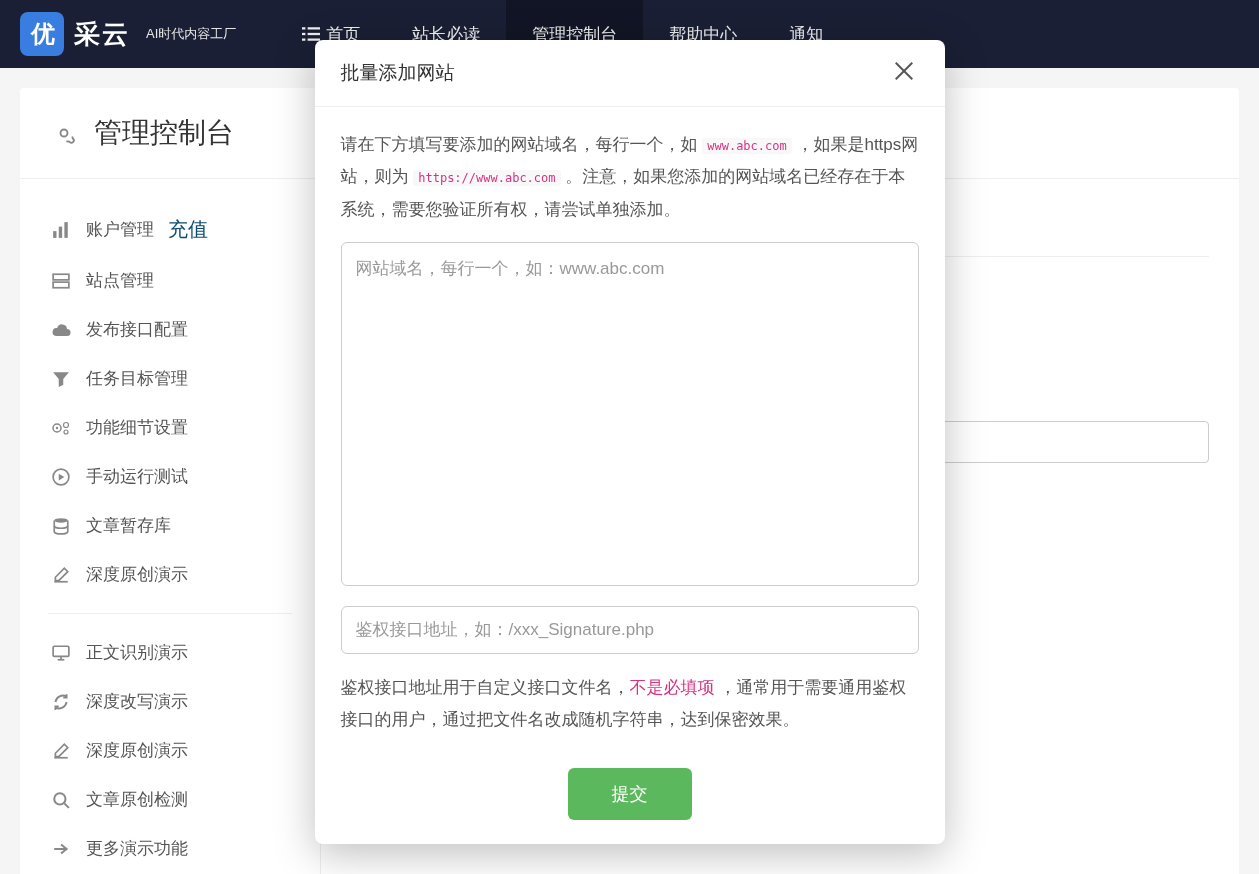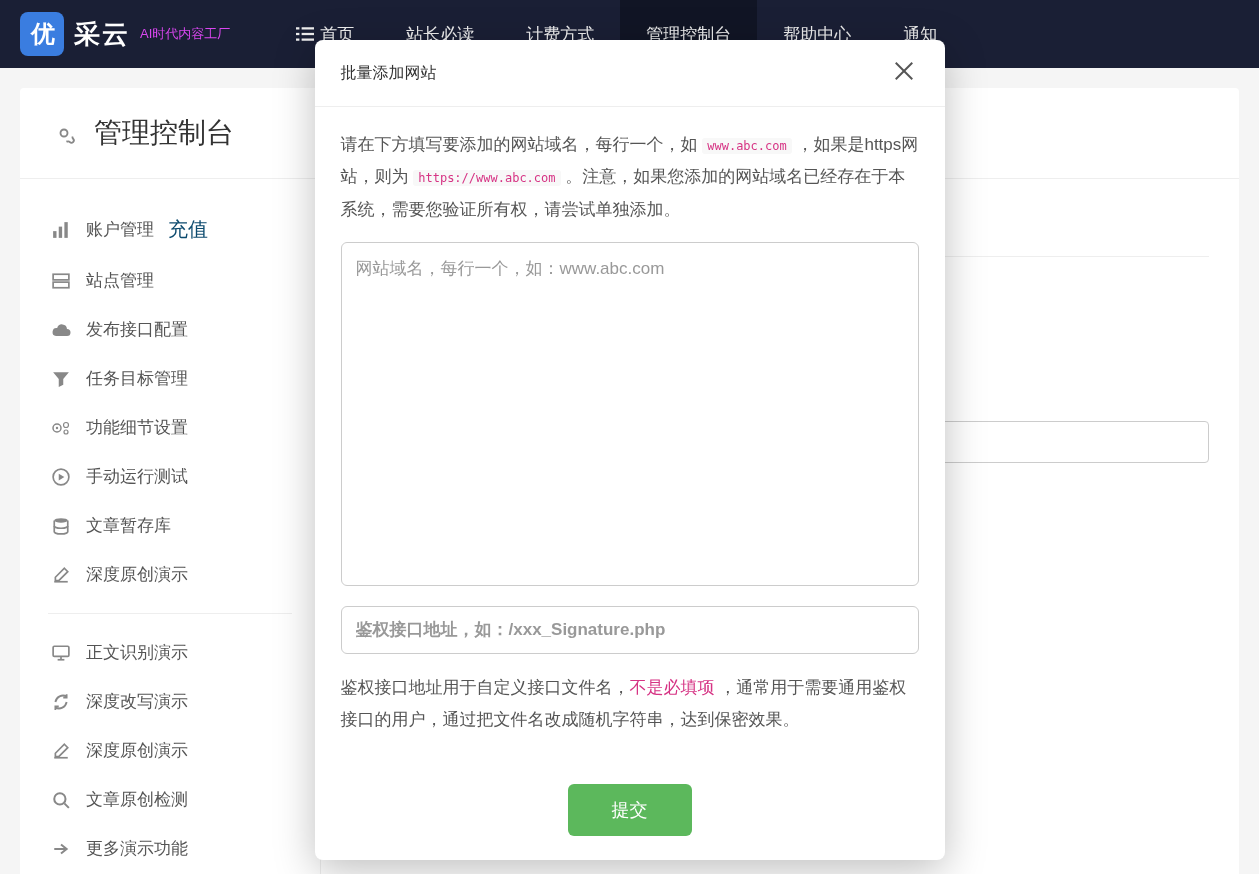--- a/index.html
+++ b/index.html
@@ -3,21 +3,21 @@
 <meta charset="utf-8">
 <style>
 * { margin: 0; padding: 0; box-sizing: border-box; }
 body { font-family: "Microsoft YaHei", "PingFang SC", sans-serif; background: #f5f5f5; color: #333; overflow: hidden; }
 
 
 .topnav { background: #1a1f35; height: 68px; display: flex; align-items: center; padding: 0 20px; }
 .logo { display: flex; align-items: center; gap: 10px; margin-right: 40px; }
 .logo-mark { background: #3a7de0; color: #fff; font-size: 24px; font-weight: bold; width: 44px; height: 44px; border-radius: 8px; display: flex; align-items: center; justify-content: center; letter-spacing: -2px; }
 .logo-text { color: #fff; font-size: 26px; font-weight: bold; letter-spacing: 2px; }
-.logo-sub { color: #d946ef; font-size: 13px; margin-left: 0; }
+.logo-sub { color: #e5e5e5; font-size: 13px; margin-left: 6px; }
 .nav-items { display: flex; align-items: center; gap: 0; }
 .nav-item { color: #eee; font-size: 17px; padding: 0 26px; height: 68px; display: flex; align-items: center; gap: 6px; cursor: pointer; }
 .nav-item.active { background: #111525; }
 .nav-icon { width: 18px; height: 18px; display: inline-flex; align-items: center; justify-content: center; }
 
 
 .main { display: flex; padding: 20px; gap: 0; }
 .panel { background: #fff; border-radius: 4px; }
 .page-title-row { width: 100%; padding: 26px 30px; display: flex; align-items: center; gap: 16px; border-bottom: 1px solid #eee; }
 .page-title-row .gear { color: #888; }
@@ -34,29 +34,29 @@
 .content h2 { font-size: 26px; font-weight: 500; color: #333; padding-bottom: 18px; border-bottom: 1px solid #eee; margin-bottom: 24px; }
 .form-label { font-size: 17px; color: #555; margin: 22px 0 16px; }
 .input-row { display: flex; gap: 10px; align-items: center; }
 .select { border: 1px solid #ccc; border-radius: 4px; padding: 10px 16px; font-size: 17px; background: #fff; display: flex; align-items: center; gap: 10px; }
 .text-input { border: 1px solid #ccc; border-radius: 4px; padding: 10px 14px; font-size: 17px; color: #999; flex: 1; }
 
 
 .modal-backdrop { position: fixed; inset: 0; display: flex; justify-content: center; align-items: flex-start; }
 .modal { background: #fff; border-radius: 8px; width: 630px; margin-top: 40px; box-shadow: 0 10px 40px rgba(0,0,0,0.25); overflow: hidden; }
 .modal-header { display: flex; justify-content: space-between; align-items: center; padding: 20px 26px; border-bottom: 1px solid #eee; }
-.modal-title { font-size: 16px; color: #333; font-weight: 500; }
+.modal-title { font-size: 19px; color: #333; font-weight: 500; }
 .modal-close { width: 26px; height: 26px; cursor: pointer; color: #555; }
 .modal-body { padding: 22px 26px; }
 .help-text { font-size: 17px; color: #555; line-height: 1.9; margin-bottom: 16px; }
 .code-snip { font-family: Consolas, monospace; color: #d63384; background: #f8f8f8; padding: 1px 5px; border-radius: 3px; font-size: 12px; }
 .code-red { color: #d63384; }
 .textarea { width: 100%; border: 1px solid #ccc; border-radius: 6px; padding: 14px; font-size: 17px; color: #333; height: 344px; resize: none; font-family: inherit; }
 .textarea::placeholder { color: #999; }
-.input2 { width: 100%; border: 1px solid #ccc; border-radius: 6px; padding: 13px 14px; font-size: 17px; margin-top: 16px; font-weight: bold; }
+.input2 { width: 100%; border: 1px solid #ccc; border-radius: 6px; padding: 13px 14px; font-size: 17px; margin-top: 16px; }
 .input2::placeholder { color: #999; }
 .modal-footer { padding: 10px 26px 24px; display: flex; justify-content: center; }
 .btn-submit { background: #5cb85c; color: #fff; border: none; border-radius: 6px; padding: 14px 44px; font-size: 18px; cursor: pointer; }
 svg { display: block; }
 </style>
 </head>
 <body>
 
 <div class="topnav">
   <div class="logo">
@@ -73,23 +73,20 @@
             <rect x="0" y="7" width="3" height="2"></rect>
             <rect x="5" y="7" width="11" height="2"></rect>
             <rect x="0" y="12" width="3" height="2"></rect>
             <rect x="5" y="12" width="11" height="2"></rect>
           </svg>
       </span>
       <span>首页</span>
     </div>
     <div class="nav-item">
         <span>站长必读</span>
-      </div>
-    <div class="nav-item">
-        <span>计费方式</span>
       </div>
     <div class="nav-item active">
         <span>管理控制台</span>
       </div>
     <div class="nav-item">
         <span>帮助中心</span>
       </div>
     <div class="nav-item">
         <span>通知</span>
       </div>
@@ -269,21 +266,21 @@
             <line x1="14" y1="2" x2="2" y2="14"></line>
           </svg>
       </span>
     </div>
     <div class="modal-body">
       <p class="help-text">
         <span>请在下方填写要添加的网站域名，每行一个，如 </span><span class="code-snip">www.abc.com</span><span> ，如果是https网站，则为 </span><span class="code-snip">https://www.abc.com</span><span> 。注意，如果您添加的网站域名已经存在于本系统，需要您验证所有权，请尝试单独添加。</span>
       </p>
       <textarea class="textarea" placeholder="网站域名，每行一个，如：www.abc.com" style=""></textarea>
       <input class="input2" placeholder="鉴权接口地址，如：/xxx_Signature.php" style="">
-      <p class="help-text" style="margin-top:18px;margin-bottom:16px">
+      <p class="help-text" style="margin-top:18px;margin-bottom:0">
         <span>鉴权接口地址用于自定义接口文件名，</span><span class="code-red">不是必填项</span><span> ，通常用于需要通用鉴权接口的用户，通过把文件名改成随机字符串，达到保密效果。</span>
       </p>
     </div>
     <div class="modal-footer">
       <button class="btn-submit">提交</button>
     </div>
   </div>
 </div>
 
 </body></html>

